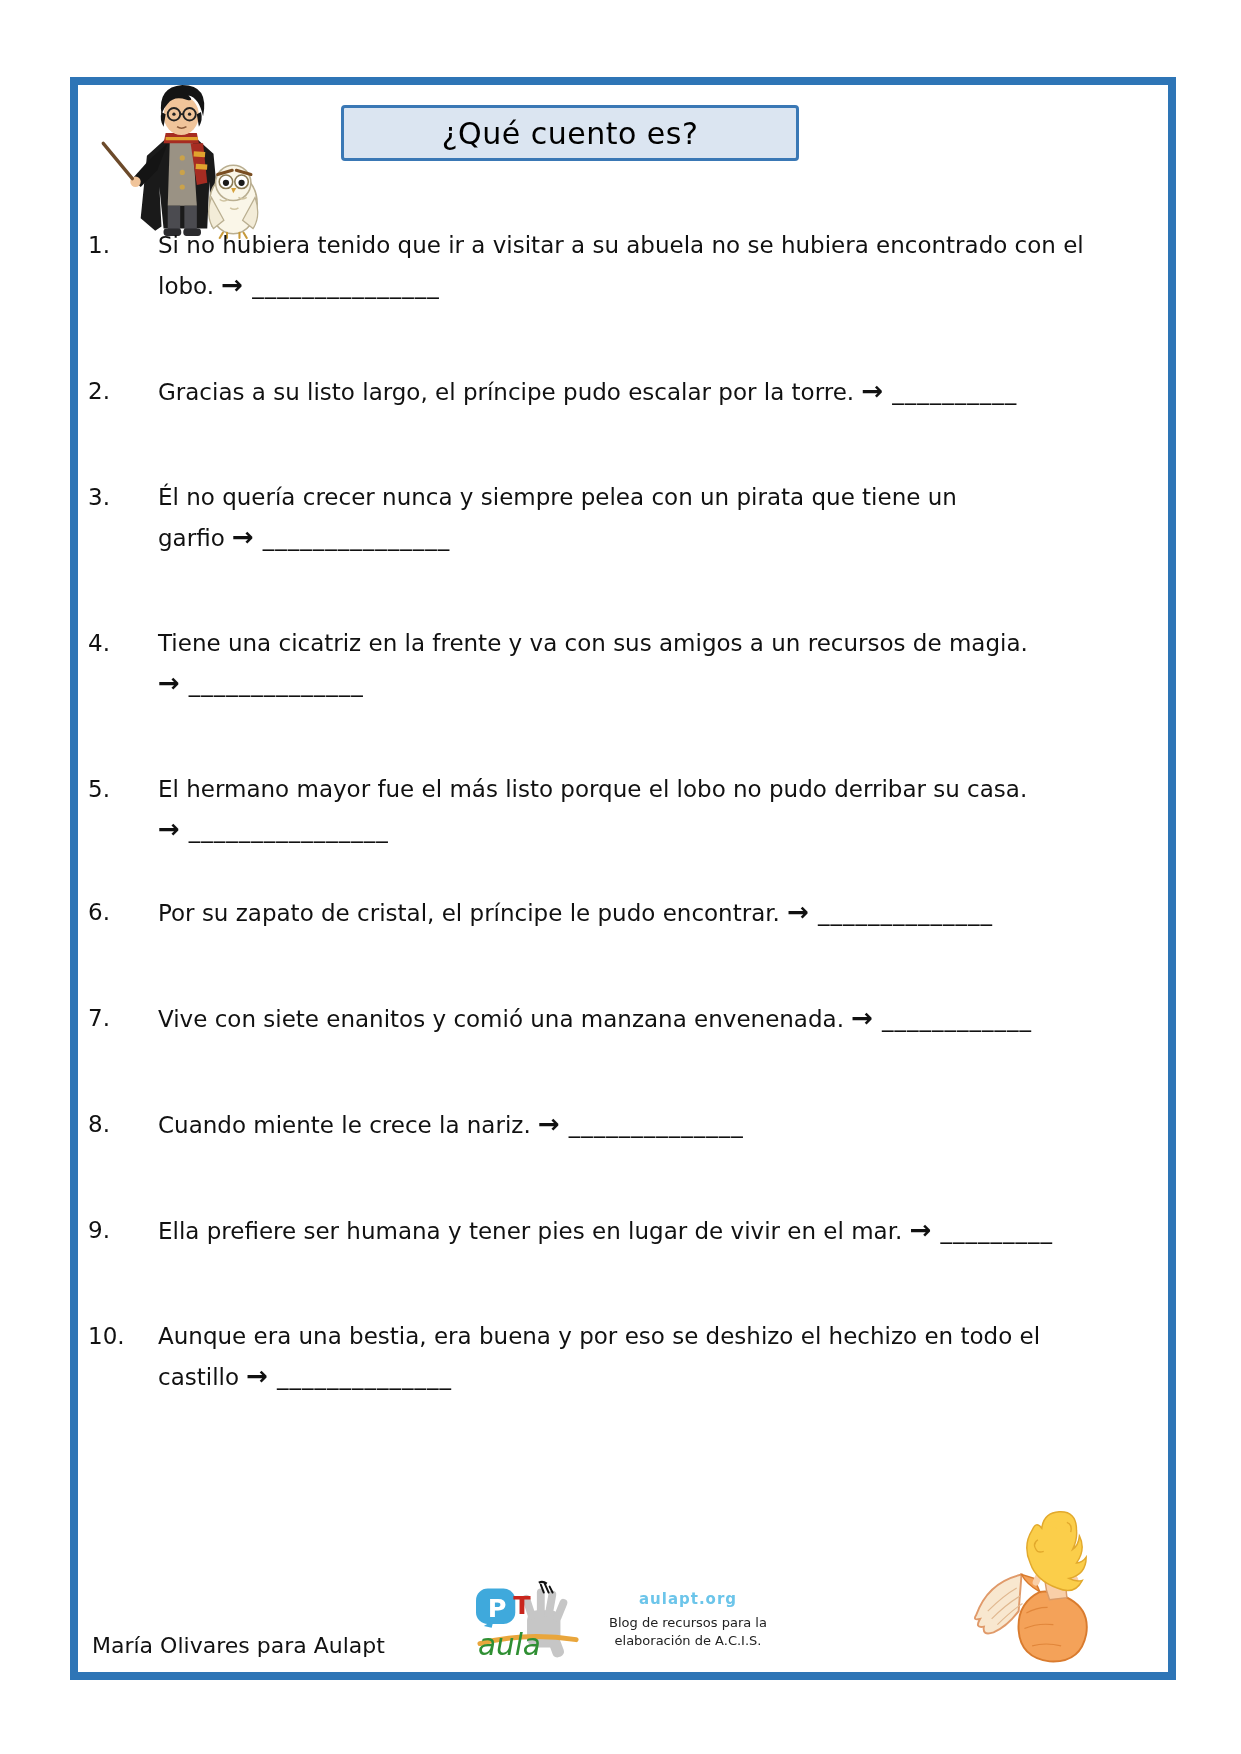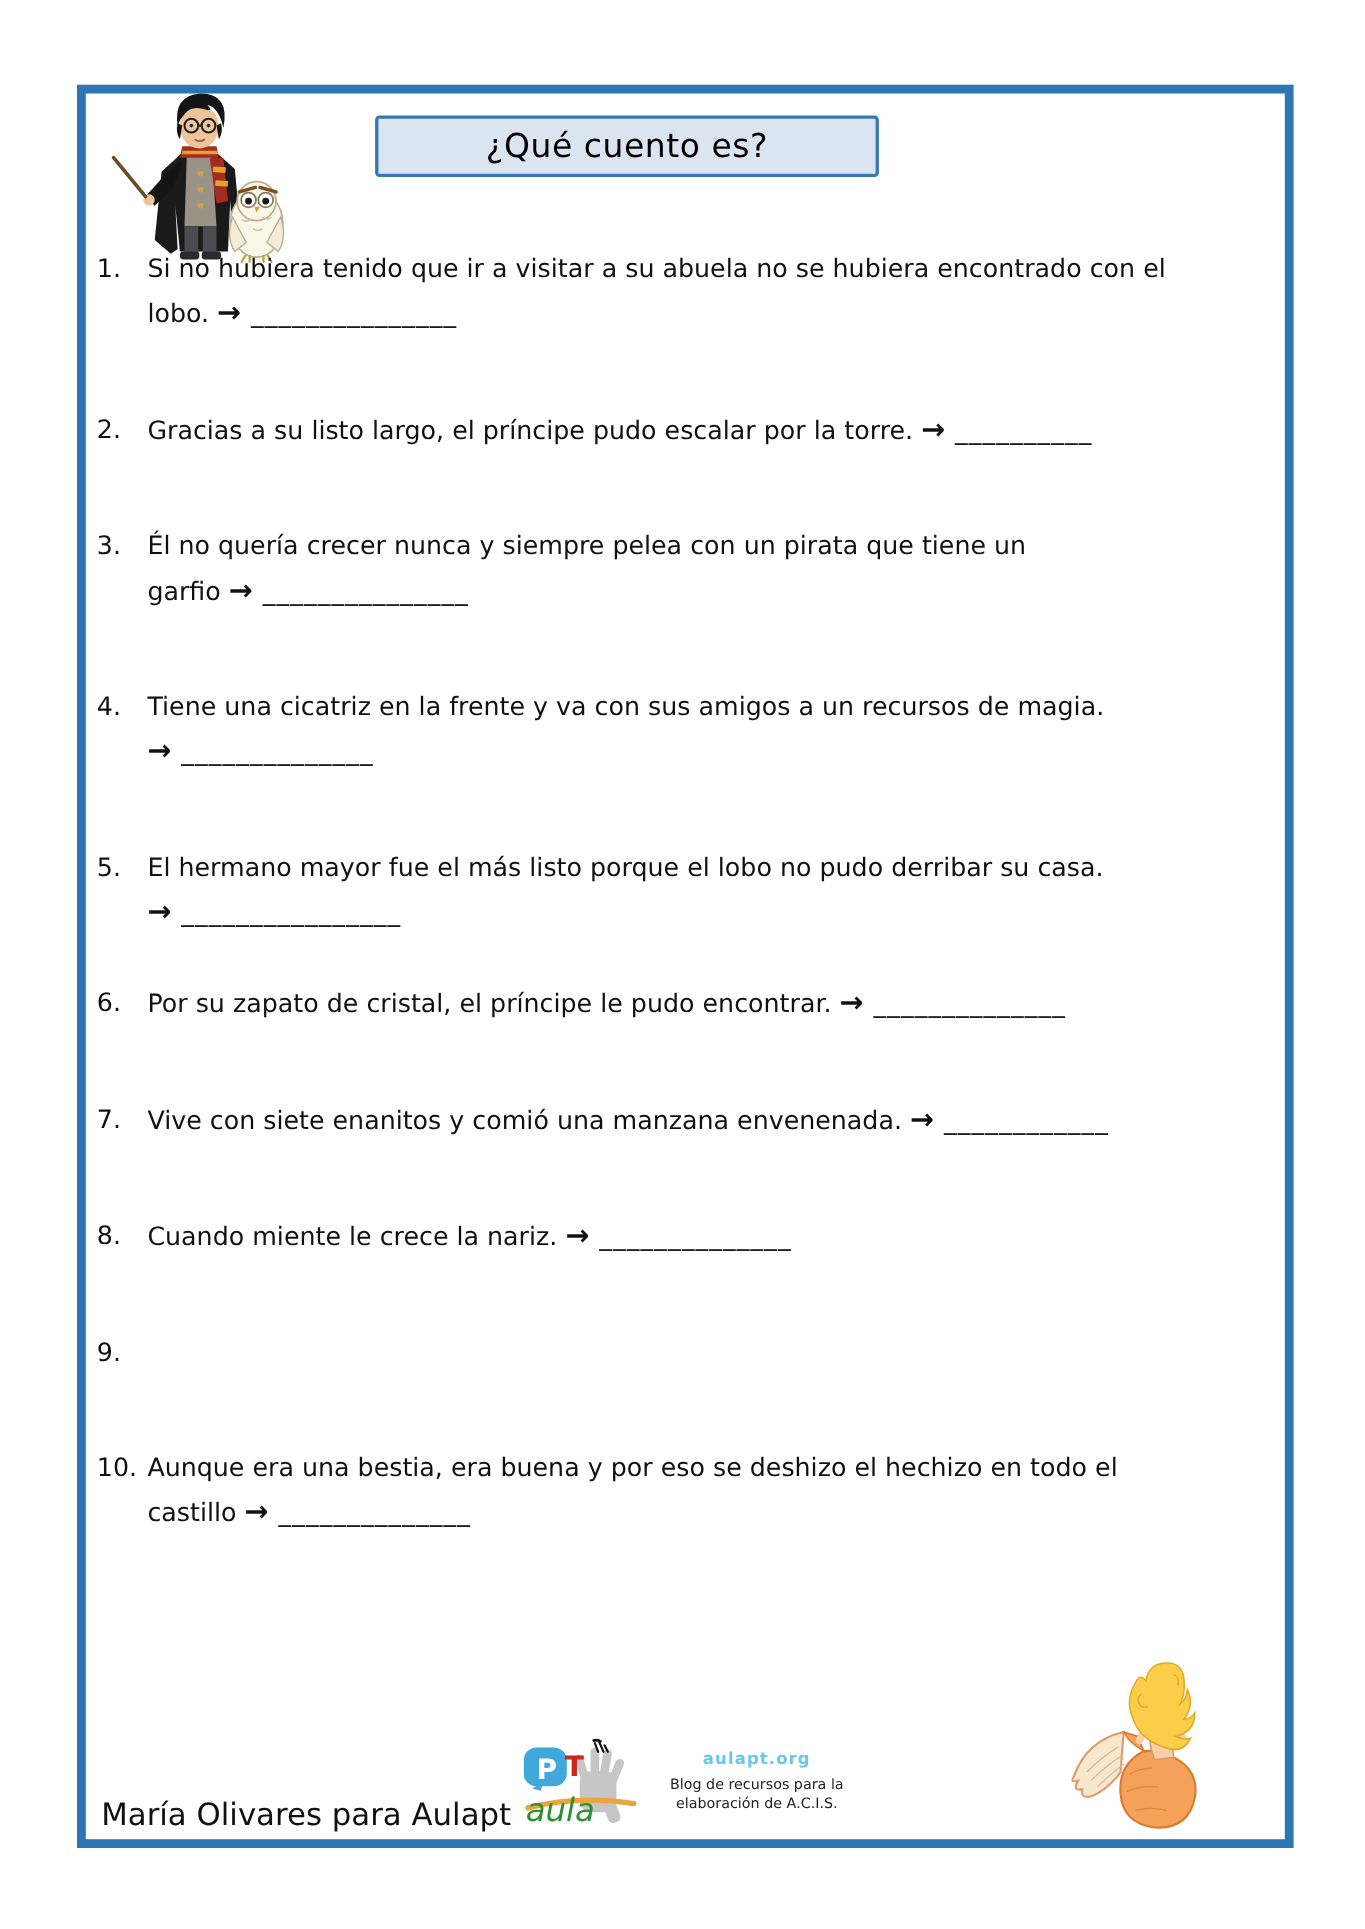--- a/index.html
+++ b/index.html
@@ -15,25 +15,25 @@
   .title-box { position:absolute; left:263px; top:20px; width:458px; height:56px;
                background:#dbe5f1; border:3px solid #3a78b5; border-radius:4px;
                display:flex; align-items:center; justify-content:center; }
   .title-box span { font-size:30px; color:#000; letter-spacing:0.5px; }
 
   .questions { position:absolute; left:10px; top:140px; width:1052px; }
   .question { display:flex; font-size:23px; line-height:40px; margin-bottom:65px; }
   .question:nth-child(5) { margin-bottom:42px; }
   .question:last-child { margin-bottom:0; }
   .qnum { flex:0 0 46px; }
-  .qbody { white-space:pre-wrap; }
+  .qbody { white-space:pre-wrap;margin-left:24px; }
   .arrow { font-weight:700; font-size:26px; }
   .blank { margin-left:9px; letter-spacing:1px; }
 
-  .footer-credit { position:absolute; left:14px; top:1548px; font-size:28px; }
+  .footer-credit { position:absolute; left:14px; top:1548px; font-size:22px; }
 
   .logo { position:absolute; left:398px; top:1495px; width:108px; height:82px; }
 
   .site-block { position:absolute; left:500px; top:1505px; width:220px; text-align:center; }
   .site-name { font-size:15px; font-weight:700; color:#6cc5ea; letter-spacing:1px; }
   .site-desc { font-size:13px; line-height:1.35; color:#222; white-space:pre-line; margin-top:6px; }
 
   .mermaid-img { position:absolute; left:890px; top:1422px; width:136px; height:164px; }
 </style>
 </head>
@@ -139,20 +139,21 @@
       <span class="qbody"><span>Vive con siete enanitos y comió una manzana envenenada. </span><span class="arrow">→</span><span class="blank">____________</span></span>
     </div>
 
     <div class="question">
       <span class="qnum">8.</span>
       <span class="qbody"><span>Cuando miente le crece la nariz. </span><span class="arrow">→</span><span class="blank">______________</span></span>
     </div>
 
     <div class="question">
       <span class="qnum">9.</span>
+      <span class="qbody"><span>Ella prefiere ser humana y tener pies en lugar de vivir en el mar. </span><span class="arrow">→</span><span class="blank">_________</span></span>
     </div>
 
     <div class="question">
       <span class="qnum">10.</span>
       <span class="qbody"><span>Aunque era una bestia, era buena y por eso se deshizo el hechizo en todo el
 castillo </span><span class="arrow">→</span><span class="blank">______________</span></span>
     </div>
   </div>
 
   <div class="footer-credit">María Olivares para Aulapt</div>

